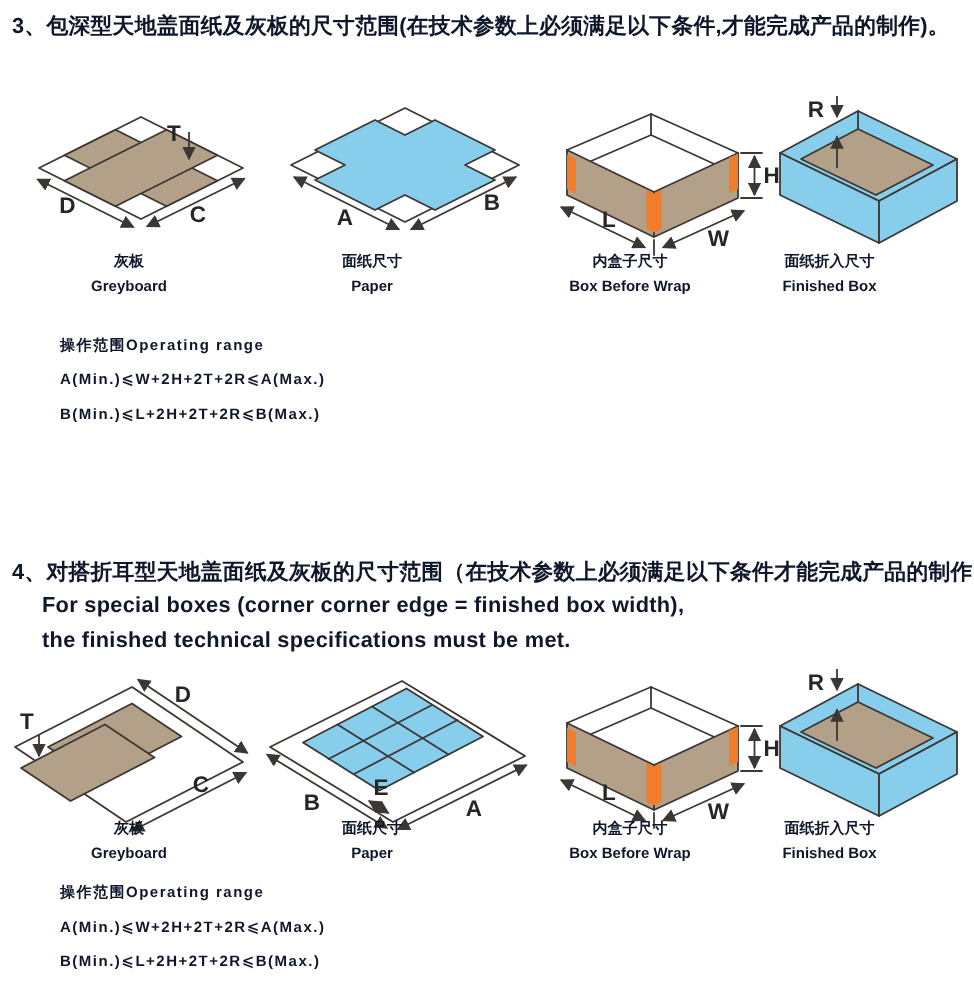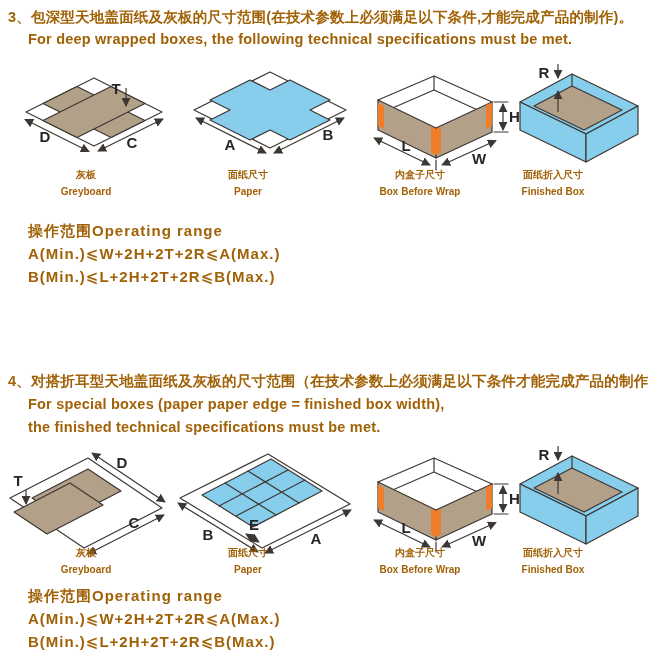--- a/index.html
+++ b/index.html
@@ -1,21 +1,21 @@
 <!DOCTYPE html>
 <html><head>
 <meta charset="utf-8">
 <style>
   html,body{margin:0;padding:0;background:#fff;}
   .page{position:relative;width:649px;height:661px;background:#ffffff;
-        font-family:"Liberation Sans","DejaVu Sans",sans-serif;color:#a16207;overflow:hidden;}
+        font-family:"Liberation Sans","DejaVu Sans",sans-serif;color:#0f172a;overflow:hidden;}
   .h{position:absolute;font-size:14.5px;font-weight:600;letter-spacing:.2px;white-space:nowrap;}
   .cap{position:absolute;text-align:center;font-weight:600;font-size:10px;line-height:17px;white-space:nowrap;}
   .op{position:absolute;}
-  .op-line{font-size:15px;font-weight:600;letter-spacing:1px;line-height:23px;white-space:nowrap;}
+  .op-line{font-size:10px;font-weight:600;letter-spacing:1px;line-height:23px;white-space:nowrap;margin-left:12px;}
   .fig{position:absolute;overflow:visible;}
   .ln{fill:none;stroke:#3d3733;stroke-width:1.2;stroke-linejoin:round;stroke-linecap:round;}
   .shp{stroke:#3d3733;stroke-width:1.2;stroke-linejoin:round;}
   .dim{fill:none;stroke:#3d3733;stroke-width:1.2;}
   .lbl{font-family:"Liberation Sans","DejaVu Sans",sans-serif;font-size:15px;font-weight:600;
        fill:#262626;text-anchor:middle;}
   .lbl.start{text-anchor:start;}
   .defs{position:absolute;width:0;height:0;}
 </style>
 </head>
@@ -25,21 +25,20 @@
 
   <svg class="defs">
     <defs>
       <marker id="ar" viewBox="0 0 10 10" refX="9" refY="5" markerWidth="9" markerHeight="9" orient="auto-start-reverse" markerUnits="userSpaceOnUse">
         <path d="M0,0 L10,5 L0,10 Z" fill="#3d3733"></path>
       </marker>
     </defs>
   </svg>
 
   <div class="h" style="top:8px;left:8px">3、包深型天地盖面纸及灰板的尺寸范围(在技术参数上必须满足以下条件,才能完成产品的制作)。</div>
-  <div class="h" style="top:31px;left:28px">For deep wrapped boxes, the following technical specifications must be met.</div>
 
   <svg class="fig" style="left:12px;top:62px" width="170" height="105" viewBox="0 0 170 105">
     <polygon class="ln" points="14,50 82,16 150,50 82,84"></polygon>
     <polygon class="shp" points="31,41.5 99,75.5 133,58.5 65,24.5" fill="#b3a088"></polygon>
     <polygon class="shp" points="31,58.5 65,75.5 133,41.5 99,24.5" fill="#b3a088"></polygon>
     <line class="dim" x1="13" y1="57.5" x2="77" y2="89.5" marker-start="url(#ar)" marker-end="url(#ar)"></line>
     <line class="dim" x1="86" y1="89" x2="151" y2="57" marker-start="url(#ar)" marker-end="url(#ar)"></line>
     <line class="dim" x1="114" y1="26" x2="114" y2="44" marker-end="url(#ar)"></line>
     <text class="lbl" x="33" y="80">D</text>
     <text class="lbl" x="120" y="86">C</text>
@@ -106,21 +105,21 @@
     <div>Finished Box</div>
   </div>
 
   <div class="op" style="left:28px;top:219px">
     <div class="op-line">操作范围Operating range</div>
     <div class="op-line">A(Min.)⩽W+2H+2T+2R⩽A(Max.)</div>
     <div class="op-line">B(Min.)⩽L+2H+2T+2R⩽B(Max.)</div>
   </div>
 
   <div class="h" style="top:372px;left:8px">4、对搭折耳型天地盖面纸及灰板的尺寸范围（在技术参数上必须满足以下条件才能完成产品的制作）。</div>
-  <div class="h" style="top:396px;left:28px">For special boxes (paper paper edge = finished box width),</div>
+  <div class="h" style="top:396px;left:28px">For special boxes (corner corner edge = finished box width),</div>
   <div class="h" style="top:419px;left:28px">the finished technical specifications must be met.</div>
 
   <svg class="fig" style="left:2px;top:444px" width="170" height="112" viewBox="0 0 170 112">
     <polygon class="ln" points="8,54 86,14 160,64 82,104"></polygon>
     <polygon class="shp" points="30,54 86,25 119,47 63,76" fill="#b3a088"></polygon>
     <polygon class="shp" points="12,68 68,39 101,61 45,90" fill="#b3a088"></polygon>
     <line class="dim" x1="24" y1="46" x2="24" y2="60" marker-end="url(#ar)"></line>
     <line class="dim" x1="90" y1="9" x2="163" y2="58" marker-start="url(#ar)" marker-end="url(#ar)"></line>
     <line class="dim" x1="86" y1="110" x2="162" y2="71" marker-start="url(#ar)" marker-end="url(#ar)"></line>
     <text class="lbl" x="16" y="42">T</text>

